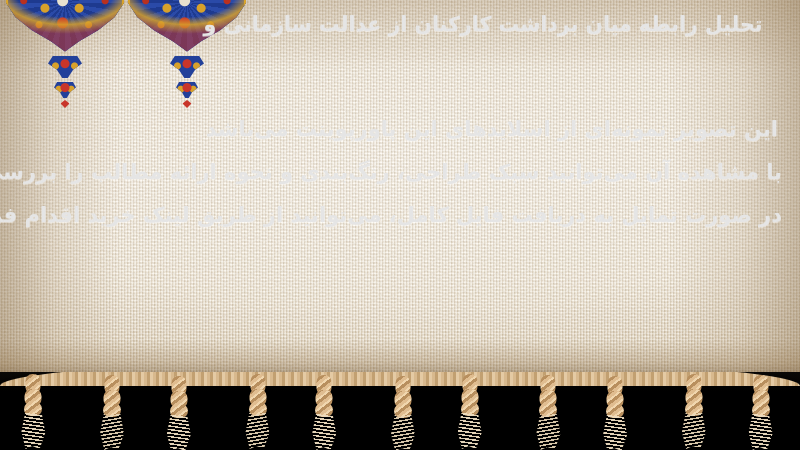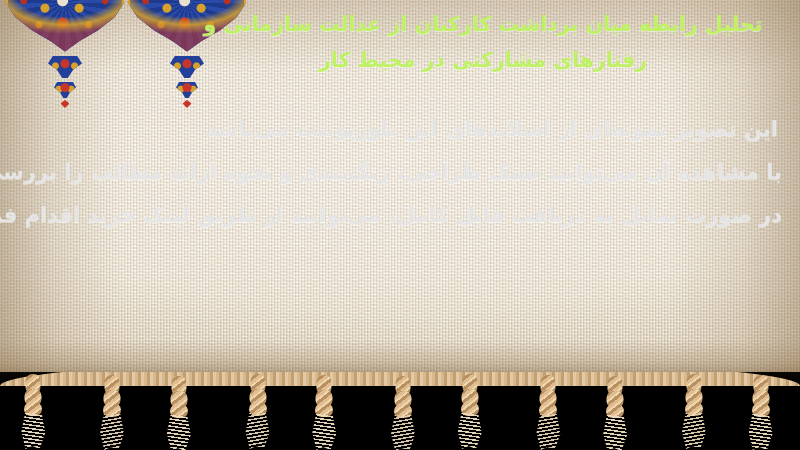--- a/index.html
+++ b/index.html
@@ -107,21 +107,21 @@
   .pend-1{top:92px;}
   .pend-2{top:118px;width:22px;height:16px;}
   .pend-3{top:136px;width:9px;height:8px;background:#c8352a;clip-path:polygon(50% 0%,100% 45%,50% 100%,0% 45%);}
 
   
   .title{
     position:absolute;
     right:22px;top:6px;
     width:590px;
     text-align:center;
-    color:#bef264;
+    color:#e5e5e5;
     font-size:20.5px;
     font-weight:700;
     line-height:1.78;
     letter-spacing:0;
     direction:rtl;
     text-shadow:0 1px 0 rgba(255,255,255,0.45);
   }
   .title .tline{display:block;white-space:nowrap;}
 
   .body-block{
@@ -214,21 +214,20 @@
   <div class="medallion med-b">
     <div class="med-shape"></div>
     <div class="med-edge"></div>
     <div class="med-pendant pend-1"></div>
     <div class="med-pendant pend-2"></div>
     <div class="med-pendant pend-3"></div>
   </div>
 
   <div class="title">
     <span class="tline">تحلیل رابطه میان برداشت کارکنان از عدالت سازمانی و</span>
-    <span class="tline">رفتارهای مشارکتی در محیط کار</span>
   </div>
 
   <div class="body-block">
     <span class="body-line bl-1">این تصویر نمونه‌ای از اسلایدهای این پاورپوینت می‌باشد</span>
     <span class="body-line bl-2">با مشاهده آن می‌توانید سبک طراحی، رنگ‌بندی و نحوه ارائه مطالب را بررسی نمایید</span>
     <span class="body-line bl-3">در صورت تمایل به دریافت فایل کامل، می‌توانید از طریق لینک خرید اقدام فرمایید</span>
   </div>
 
   <div class="fringe-band">
     <div class="selvage"></div>

